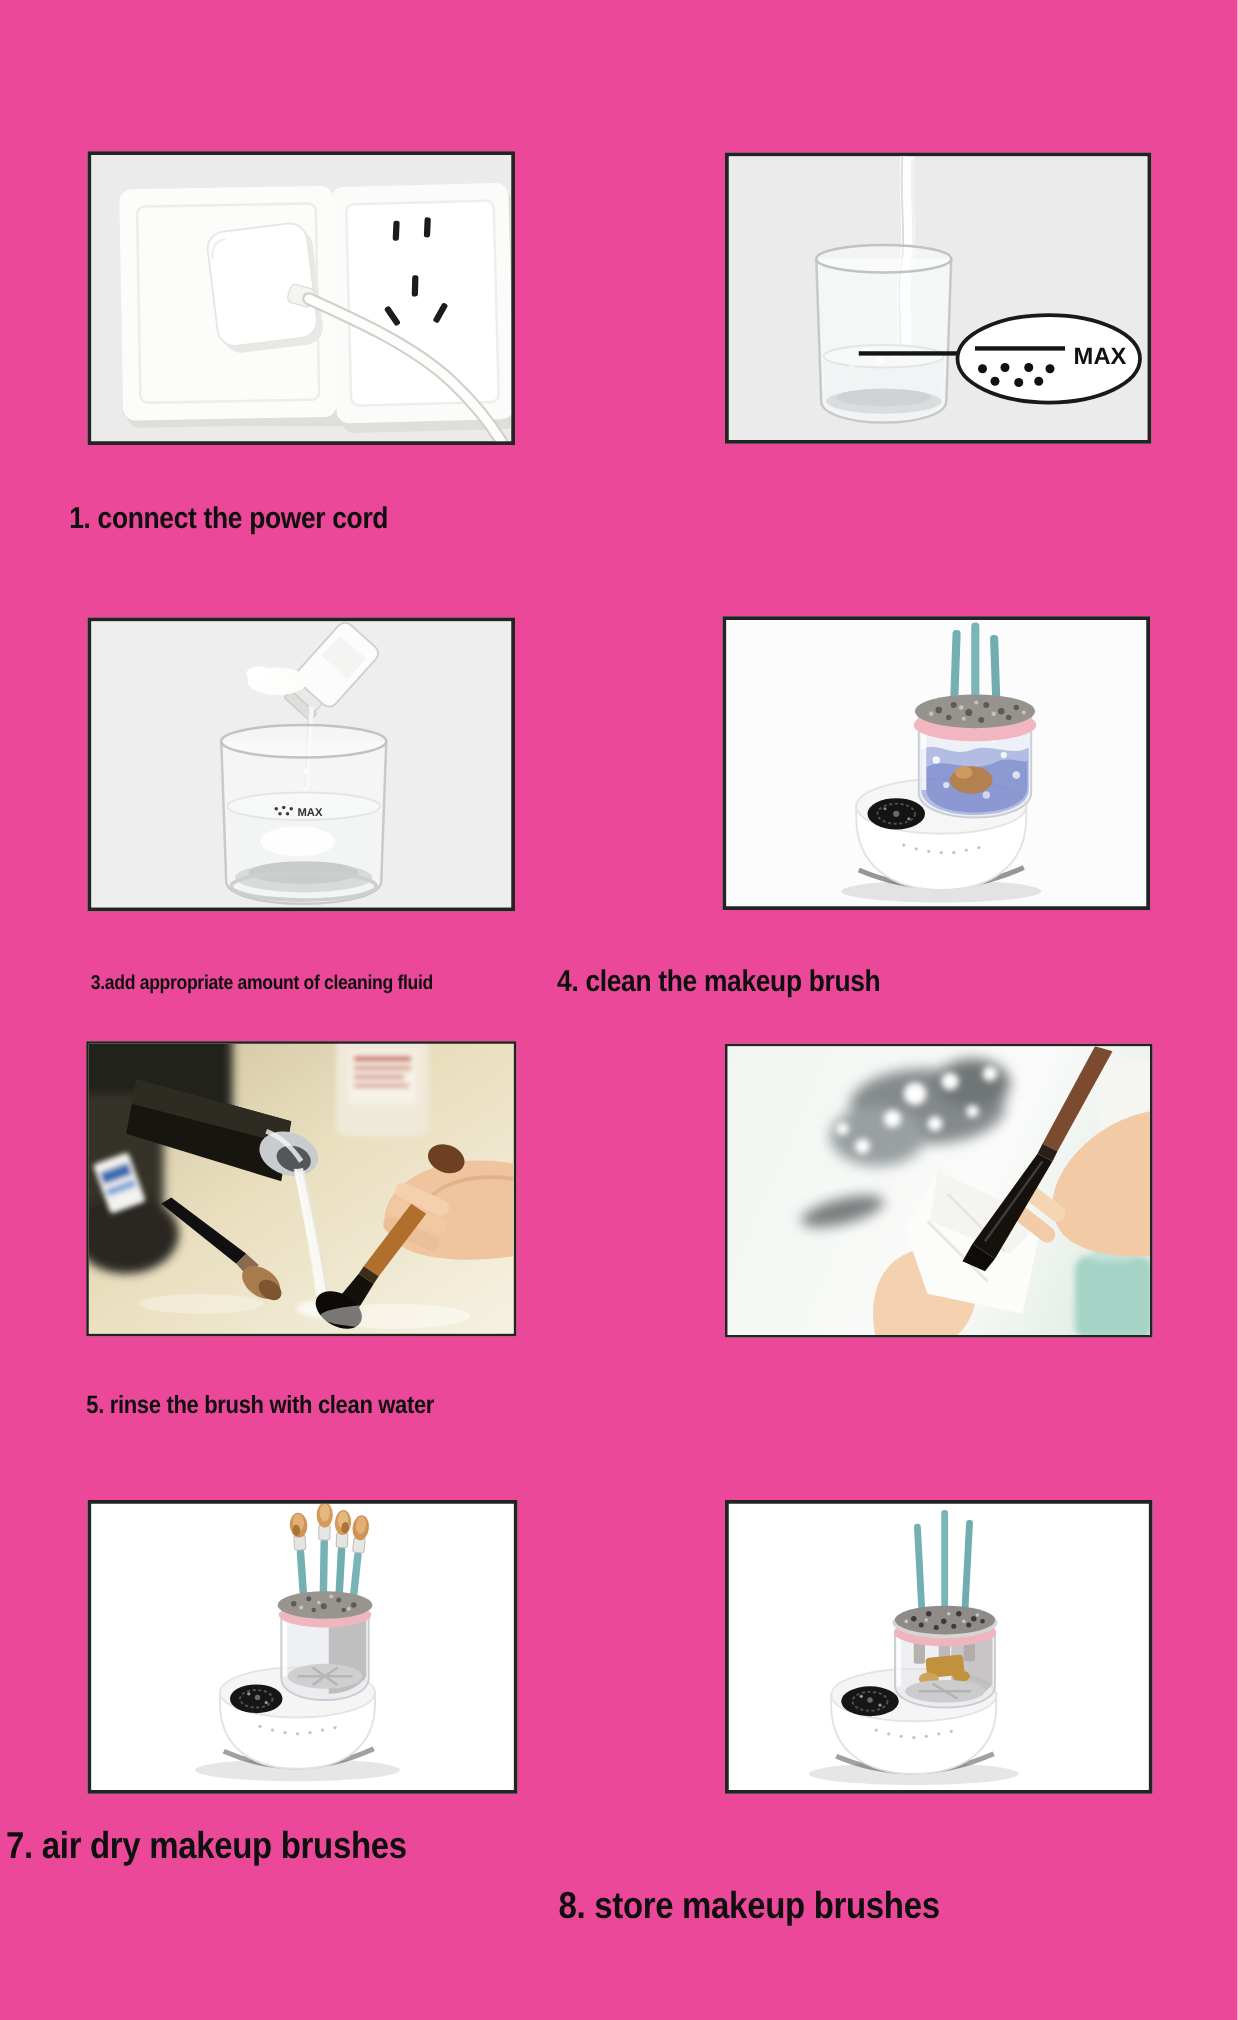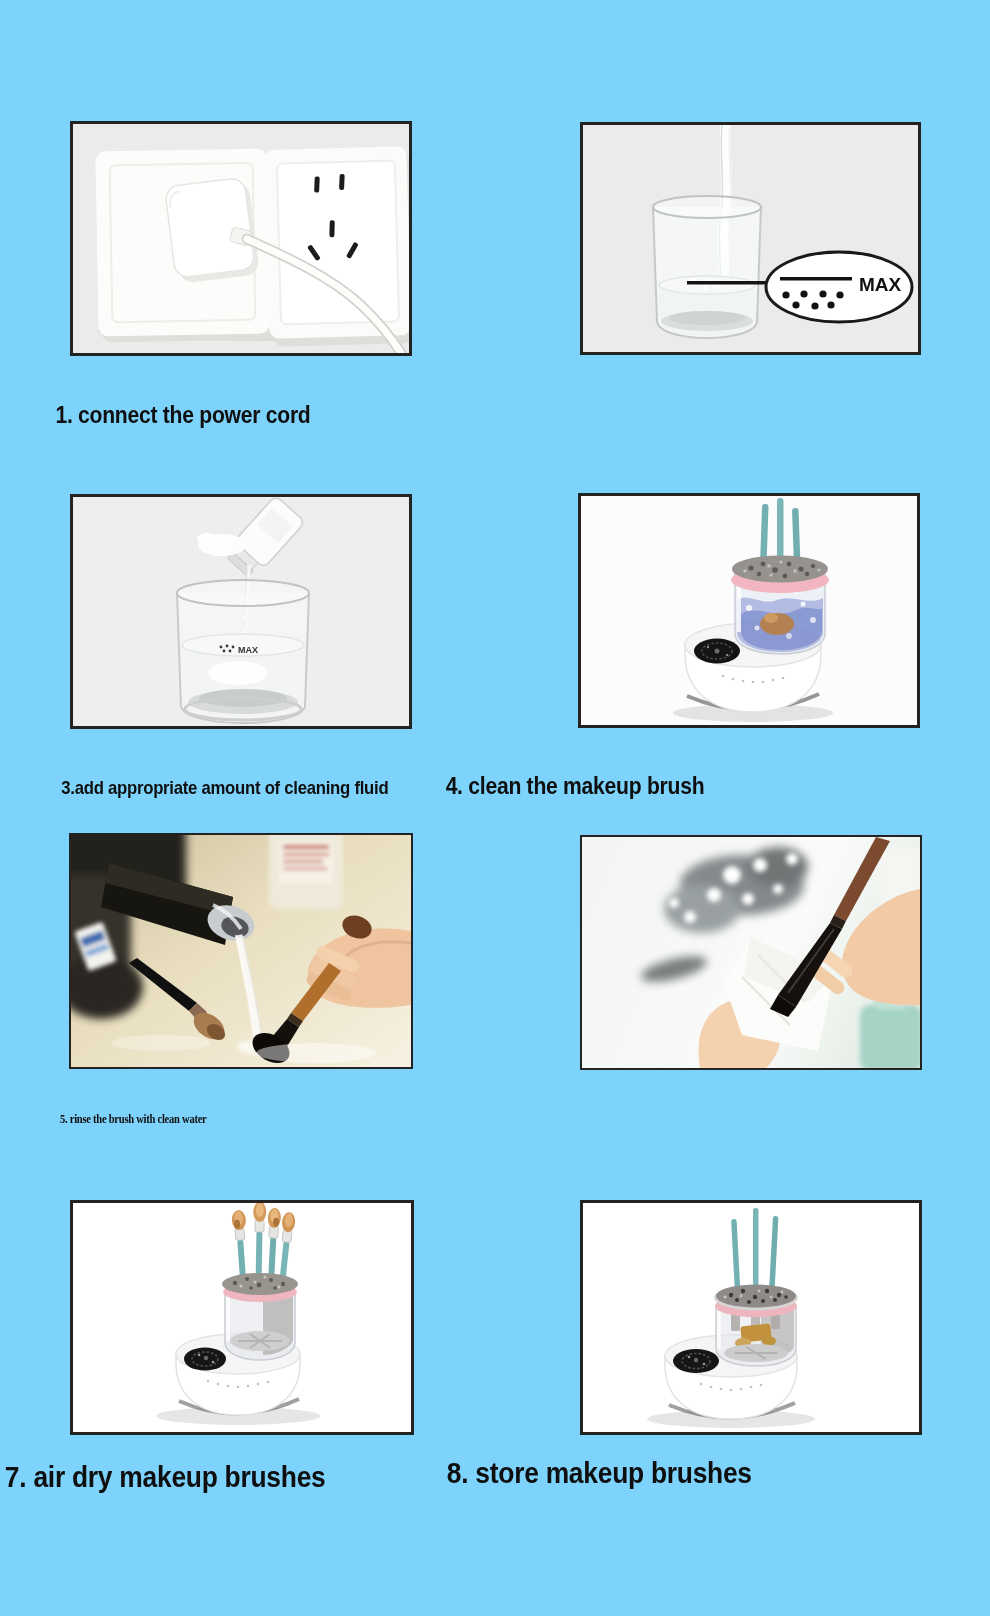--- a/index.html
+++ b/index.html
@@ -1,38 +1,38 @@
 <!DOCTYPE html>
 <html><head>
 <meta charset="utf-8">
 <style>
   html,body{margin:0;padding:0;background:#ffffff;}
-  .page{position:relative;width:990px;height:1616px;background:#7dd3fc;overflow:hidden;
+  .page{position:relative;width:990px;height:1616px;background:#ec4899;overflow:hidden;
         font-family:"Liberation Sans","DejaVu Sans",sans-serif;}
   .panel{position:absolute;box-sizing:border-box;border:3px solid #232323;overflow:hidden;background:#e9e9e9;}
   .panel svg{display:block;width:100%;height:100%;}
   .cap{position:absolute;width:500px;text-align:left;font-weight:700;color:#0f0f0f;
        line-height:1.1;white-space:nowrap;}
   .cap span{display:inline-block;transform:scaleX(0.88);transform-origin:center;letter-spacing:-0.3px;}
   #p1{left:70px;top:121px;width:342px;height:235px;background:#ebebeb;}
   #p2{left:580px;top:122px;width:341px;height:233px;background:#ebebeb;}
   #p3{left:70px;top:494px;width:342px;height:235px;background:#eeeeee;}
   #p4{left:578px;top:493px;width:342px;height:235px;background:#fcfcfc;}
   #p5{left:69px;top:833px;width:344px;height:236px;border-width:2px;background:#e9dfc2;}
   #p6{left:580px;top:835px;width:342px;height:235px;border-width:2px;background:#f6f8f6;}
   #p7{left:70px;top:1200px;width:344px;height:235px;background:#ffffff;}
   #p8{left:580px;top:1200px;width:342px;height:235px;background:#ffffff;}
   #c1{left:38px;top:402px;font-size:24px;}
   #c2{left:438px;top:405px;font-size:21px;}
-  #c3{left:39px;top:778px;font-size:19px;}
+  #c3{left:54px;top:778px;font-size:16px;}
   #c4{left:428px;top:773px;font-size:24px;}
-  #c5{left:50px;top:1113px;font-size:12px;font-family:Liberation Serif, serif;}
+  #c5{left:50px;top:1113px;font-size:20px;}
   #c6{left:486px;top:1099px;font-size:35px;}
   #c7{left:-17px;top:1460px;font-size:30px;}
-  #c8{left:426px;top:1456px;font-size:30px;text-decoration:underline;}
+  #c8{left:426px;top:1508px;font-size:30px;text-decoration:underline;}
 </style>
 </head>
 <body>
 
 <div class="page">
 
   <div class="panel" id="p1">
     <svg viewBox="0 0 336 229" preserveAspectRatio="none">
       <rect width="336" height="229" fill="#ebebeb"></rect>
       <ellipse cx="185" cy="207" rx="160" ry="10" fill="#dddcd9"></ellipse>

